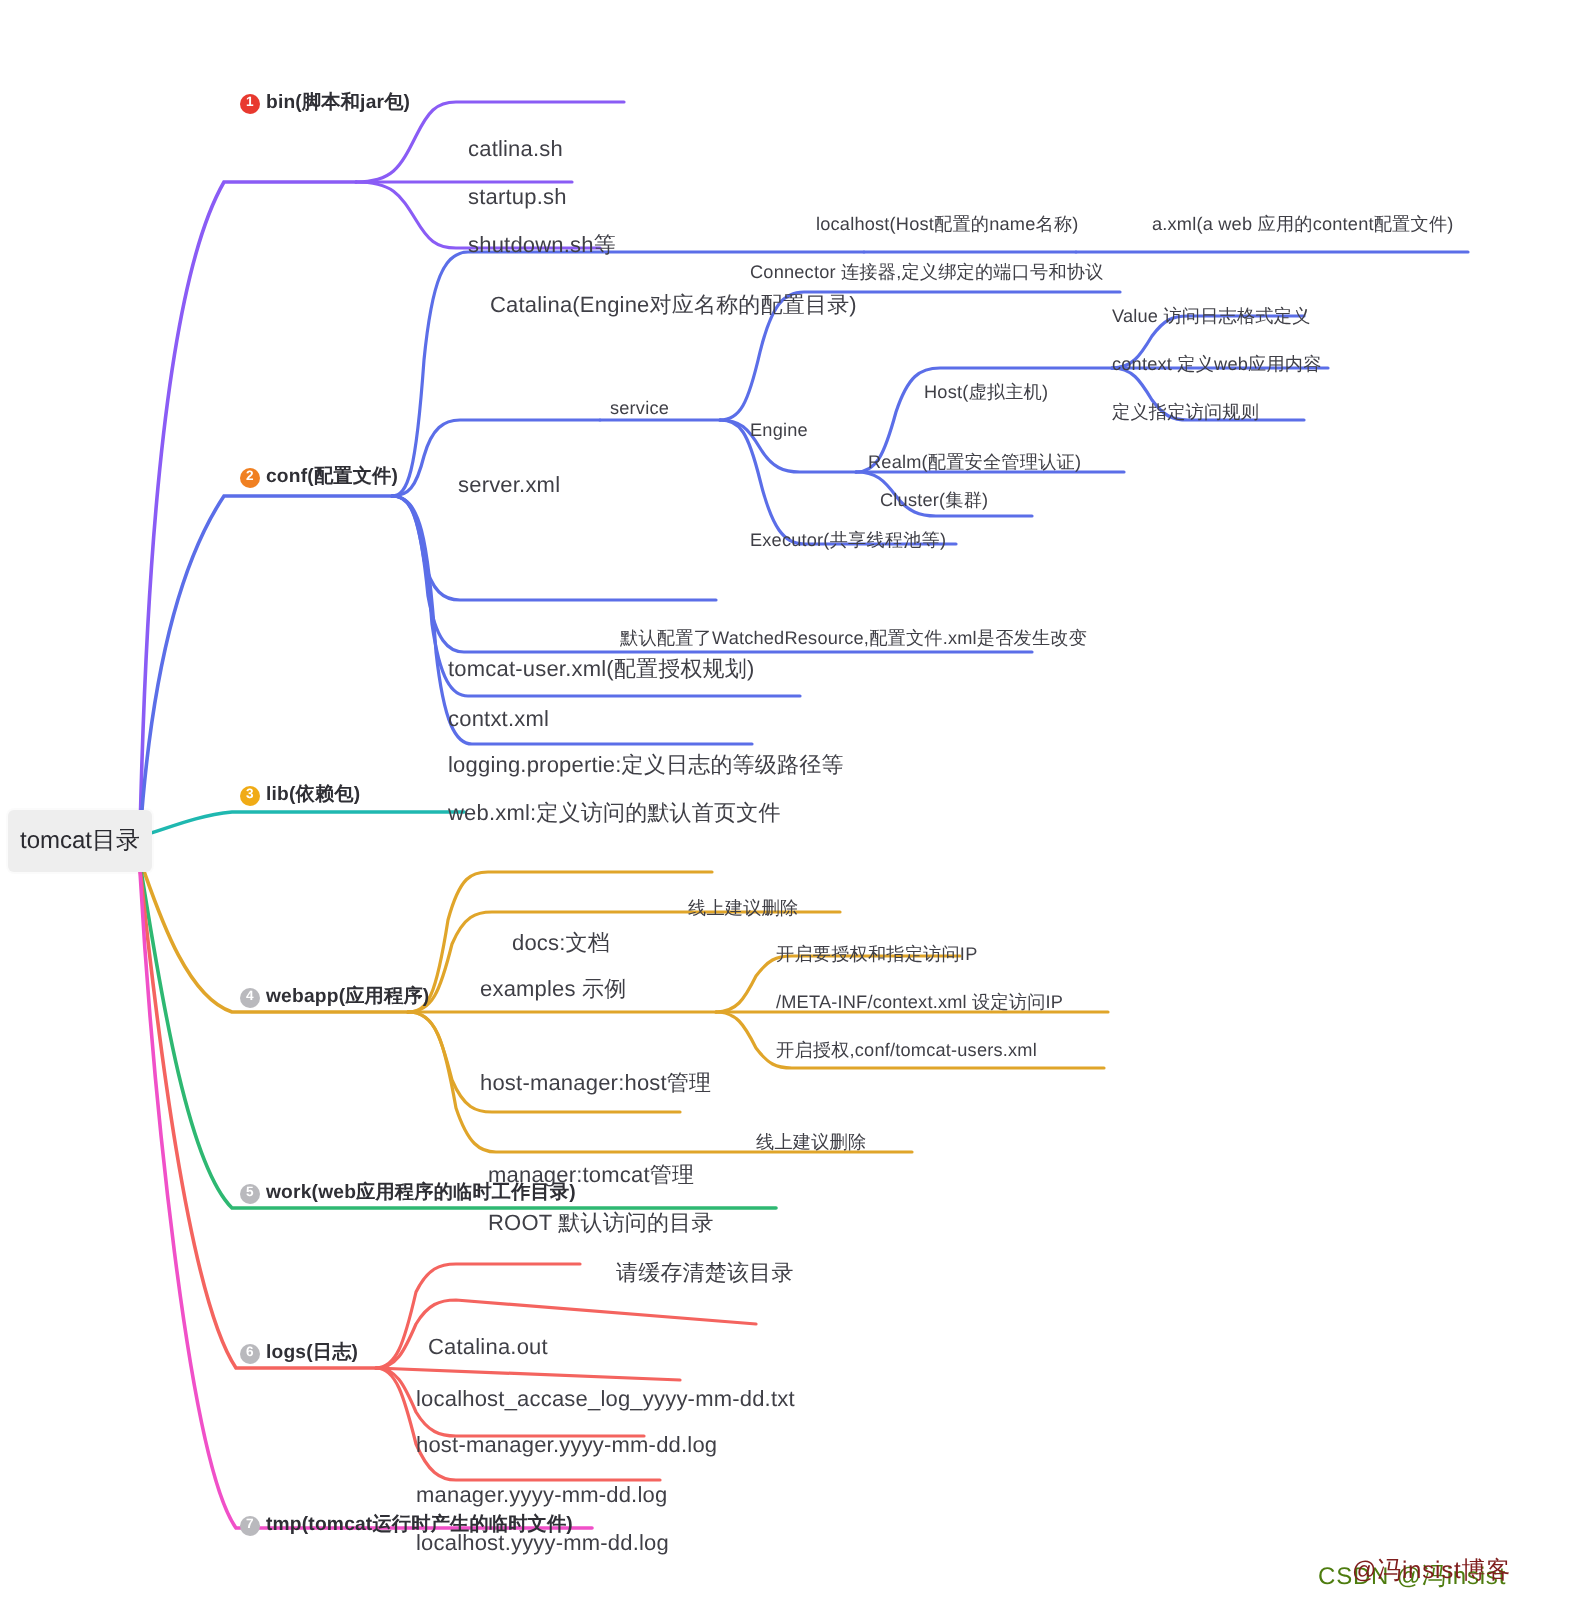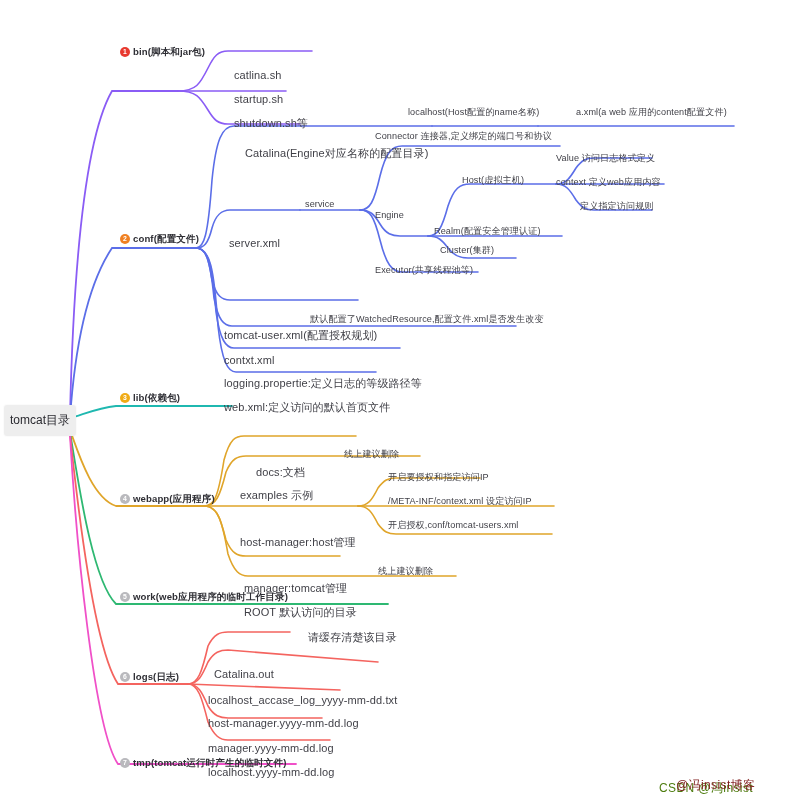--- a/index.html
+++ b/index.html
@@ -134,24 +134,24 @@
   </div>
 
   <div class="node lv2" style="left:222px;top:108px;padding-left:23px;"><span>Catalina(Engine对应名称的配置目录)</span></div>
   <div class="node lv3" style="left:408px;top:108px;"><span>localhost(Host配置的name名称)</span></div>
   <div class="node lv3" style="left:576px;top:108px;"><span>a.xml(a web 应用的content配置文件)</span></div>
 
   <div class="node lv2" style="left:229px;top:198px;"><span>server.xml</span></div>
   <div class="node lv3" style="left:305px;top:200px;"><span>service</span></div>
   <div class="node lv3" style="left:375px;top:132px;"><span>Connector 连接器,定义绑定的端口号和协议</span></div>
   <div class="node lv3" style="left:375px;top:211px;"><span>Engine</span></div>
-  <div class="node lv3" style="left:434px;top:176px;padding-left:28px;"><span>Host(虚拟主机)</span></div>
+  <div class="node lv3" style="left:434px;top:192px;padding-left:28px;"><span>Host(虚拟主机)</span></div>
   <div class="node lv3" style="left:556px;top:154px;"><span>Value 访问日志格式定义</span></div>
   <div class="node lv3" style="left:556px;top:178px;"><span>context 定义web应用内容</span></div>
-  <div class="node lv3" style="left:580px;top:202px;"><span>定义指定访问规则</span></div>
+  <div class="node lv3" style="left:556px;top:202px;"><span>定义指定访问规则</span></div>
   <div class="node lv3" style="left:434px;top:227px;"><span>Realm(配置安全管理认证)</span></div>
   <div class="node lv3" style="left:440px;top:246px;"><span>Cluster(集群)</span></div>
   <div class="node lv3" style="left:375px;top:266px;"><span>Executor(共享线程池等)</span></div>
 
   <div class="node lv2" style="left:224px;top:290px;"><span>tomcat-user.xml(配置授权规划)</span></div>
   <div class="node lv2" style="left:224px;top:315px;"><span>contxt.xml</span></div>
   <div class="node lv3" style="left:310px;top:315px;"><span>默认配置了WatchedResource,配置文件.xml是否发生改变</span></div>
   <div class="node lv2" style="left:224px;top:338px;"><span>logging.propertie:定义日志的等级路径等</span></div>
   <div class="node lv2" style="left:224px;top:362px;"><span>web.xml:定义访问的默认首页文件</span></div>
 

